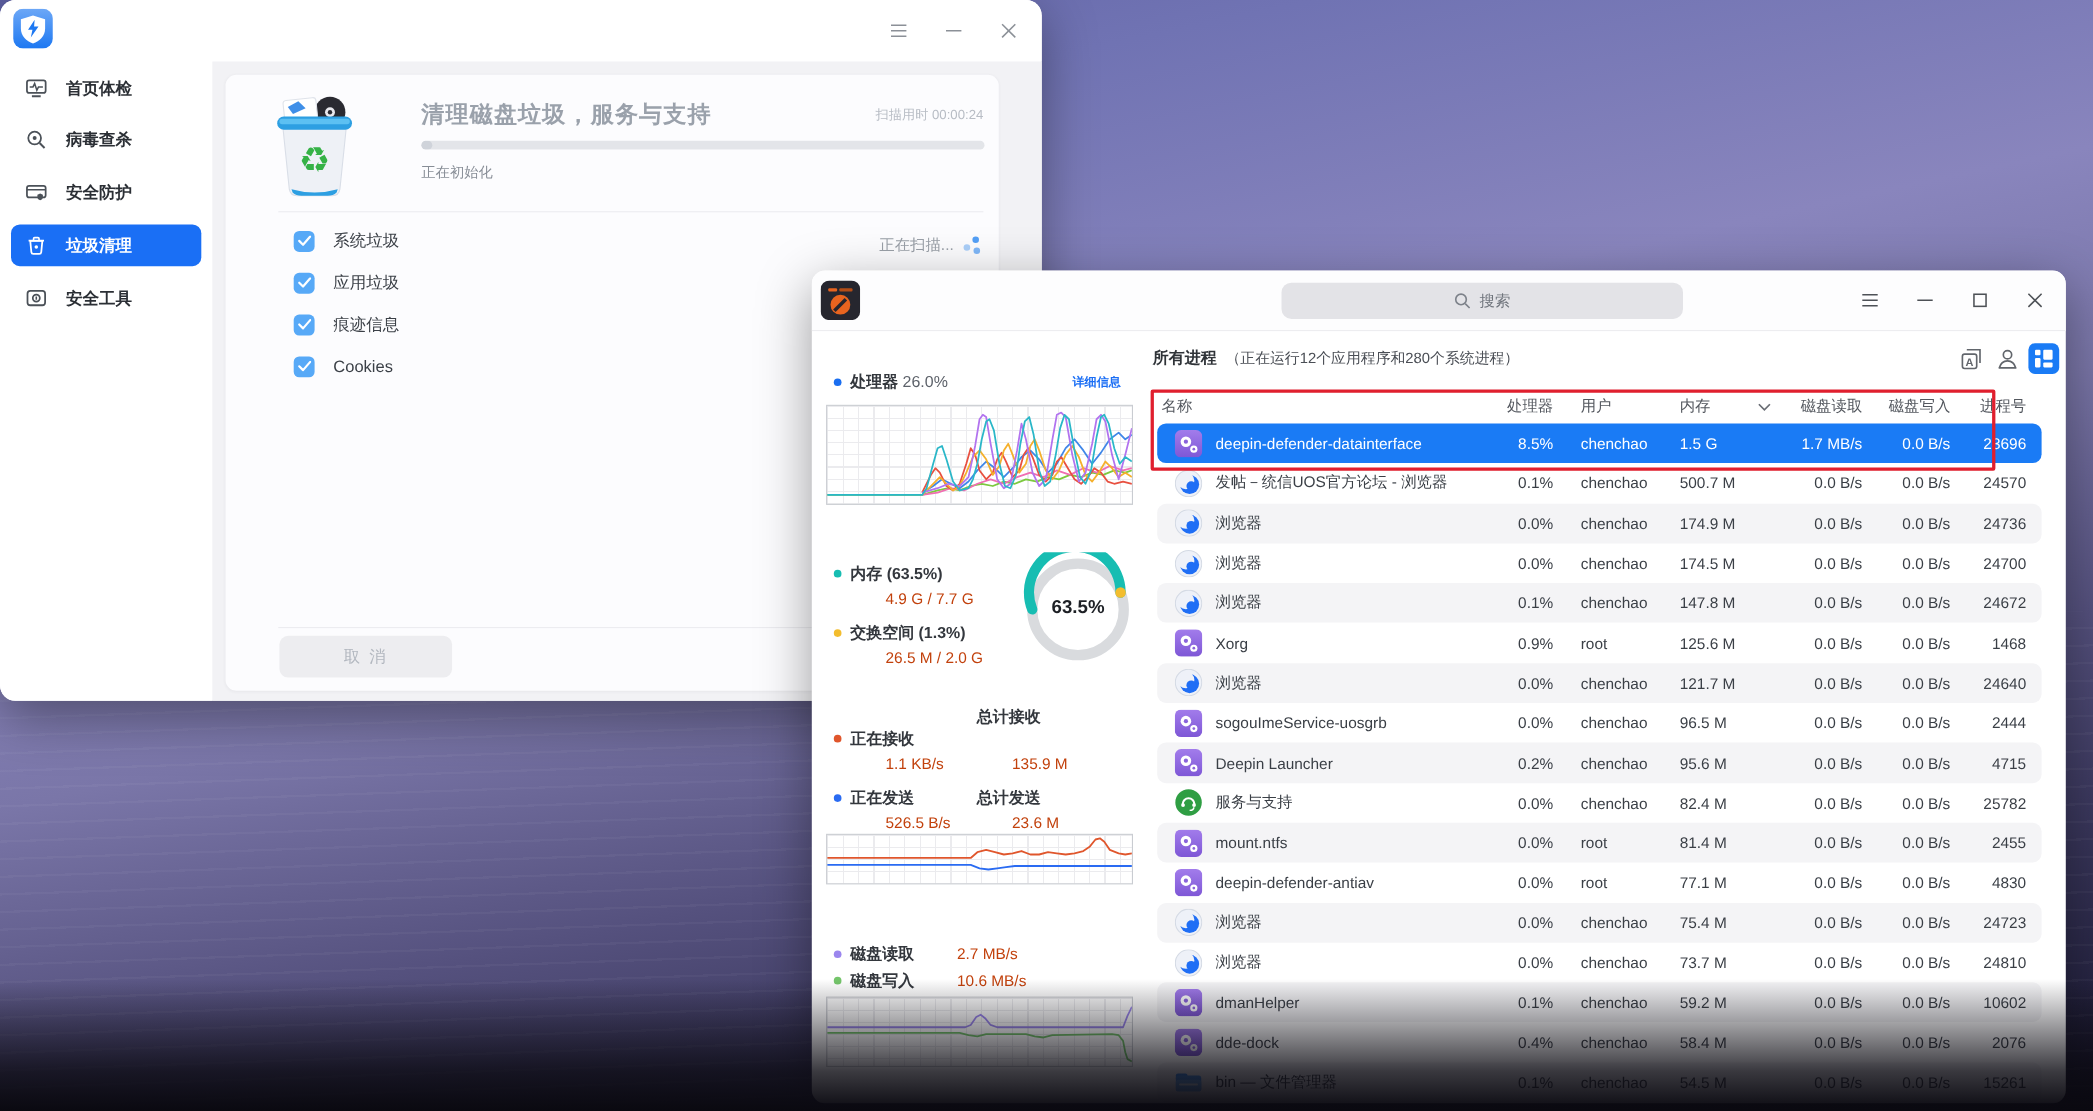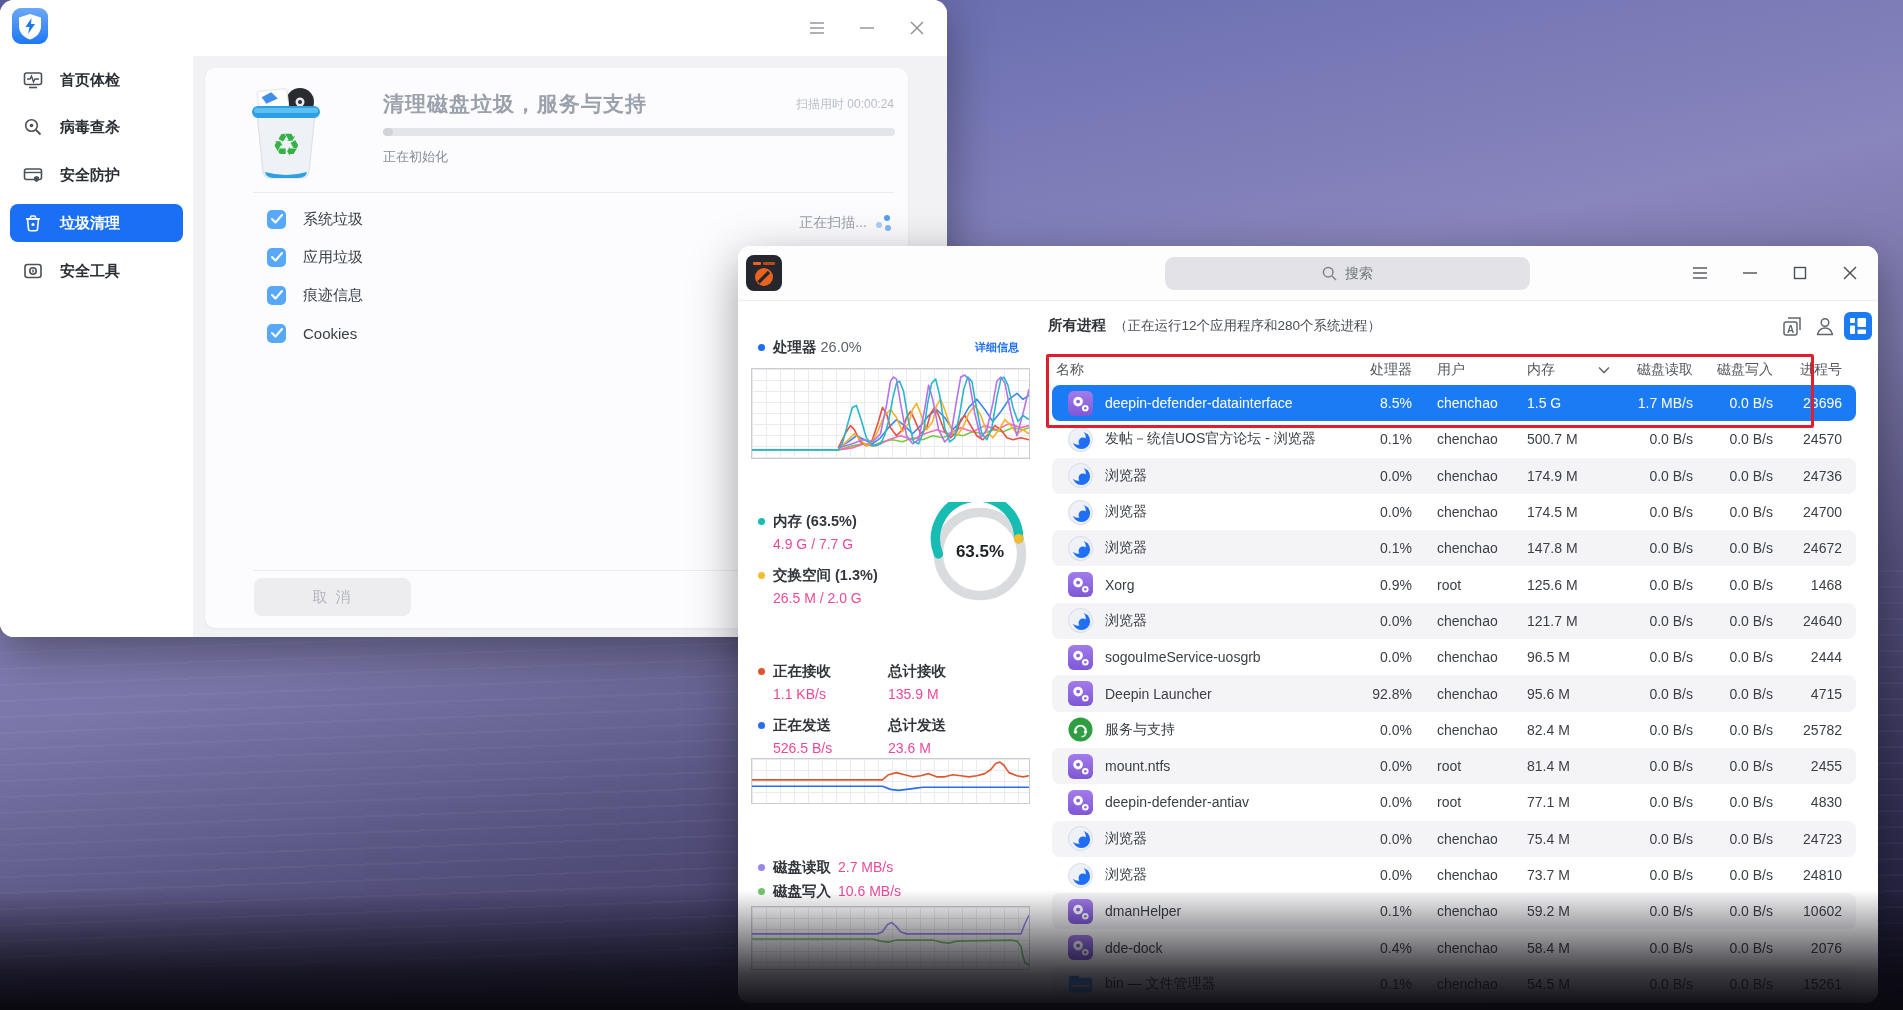--- a/index.html
+++ b/index.html
@@ -55,21 +55,21 @@
   .m-titlebar{position:absolute;left:0;top:0;right:0;height:54px;background:#fdfdfe;border-bottom:1px solid #ededf0;}
   .m-appicon{position:absolute;left:8px;top:9px;width:36px;height:36px;}
   .m-tabs{position:absolute;left:52px;top:10px;height:34px;display:flex;border-radius:9px;overflow:hidden;box-shadow:0 0 0 1px #e4e4e8;}
   .m-tab{width:118px;line-height:34px;text-align:center;font-size:14.5px;font-weight:600;color:#3f434a;background:#e9e9ec;}
   .m-tab.active{background:#1a7bf5;color:#fff;border-radius:9px;}
   .m-search{position:absolute;left:427px;top:11px;width:365px;height:33px;background:#e3e3e7;border-radius:9px;
             display:flex;align-items:center;justify-content:center;gap:8px;color:#70757d;font-size:14px;}
   .m-controls{position:absolute;top:15px;right:14px;display:flex;gap:22px;color:#4d5156;}
   .dot{display:inline-block;width:7px;height:7px;border-radius:50%;margin-right:8px;vertical-align:1px;}
   .lp-label{position:absolute;font-size:14.5px;color:#33373d;font-weight:600;}
-  .lp-value{position:absolute;font-size:14px;color:#ec4899;}
+  .lp-value{position:absolute;font-size:14px;color:#c2410c;margin-left:32px;}
   .lp-link{position:absolute;left:237px;top:94px;font-size:11px;color:#1a6ef5;font-weight:600;}
   .chart{position:absolute;border:1px solid #c9ccd1;background-color:#fff;
      background-image:repeating-linear-gradient(to right,#ebebee 0 1px,transparent 1px 14px),
                       repeating-linear-gradient(to bottom,#ebebee 0 1px,transparent 1px 11px);}
   .gauge-text{position:absolute;left:190px;top:296px;width:104px;text-align:center;font-size:17px;font-weight:700;color:#1d2025;}
   .toolbar-title{position:absolute;left:310px;top:70px;font-size:14.5px;color:#2f3338;}
   .toolbar-title b{font-weight:700;}
   .toolbar-title span{font-weight:400;color:#4a4e55;font-size:13.5px;}
   .view-icons{position:absolute;left:1040px;top:66px;display:flex;align-items:center;gap:5px;}
   .view-btn{width:28px;height:28px;display:flex;align-items:center;justify-content:center;border-radius:6px;color:#62666c;}
@@ -333,21 +333,21 @@
     <div class="lp-value" style="left:35px;top:344px;">26.5 M / 2.0 G</div>
     <svg style="position:absolute;left:190px;top:256px;" width="104" height="104" viewBox="0 0 100 100">
       <circle cx="50" cy="50" r="40" fill="none" stroke="#d9dbde" stroke-width="9"></circle>
       <path d="M 10 50 A 40 40 0 1 1 87.2 35.3" fill="none" stroke="#17bdb2" stroke-width="9" stroke-linecap="round"></path>
       <circle cx="87.2" cy="35.3" r="4.6" fill="#f3bd2e"></circle>
     </svg>
     <div class="gauge-text">63.5%</div>
 
     <div class="lp-label" style="left:20px;top:416px;"><span class="dot" style="background:#e0562c"></span><span>正在接收</span></div>
     <div class="lp-value" style="left:35px;top:440px;">1.1 KB/s</div>
-    <div class="lp-label" style="left:150px;top:416px;">总计接收</div>
+    <div class="lp-label" style="left:150px;top:396px;">总计接收</div>
     <div class="lp-value" style="left:150px;top:440px;">135.9 M</div>
     <div class="lp-label" style="left:20px;top:470px;"><span class="dot" style="background:#2a6bf2"></span><span>正在发送</span></div>
     <div class="lp-value" style="left:35px;top:494px;">526.5 B/s</div>
     <div class="lp-label" style="left:150px;top:470px;">总计发送</div>
     <div class="lp-value" style="left:150px;top:494px;">23.6 M</div>
     <svg id="net-chart" class="chart" style="left:13px;top:512px;" width="277" height="44" viewBox="0 0 276 42" preserveAspectRatio="none">
         <polyline points="0,20 130,20 136,15 144,13 152,15 160,17 168,16 176,14 184,17 192,17 200,15 208,16 216,17 224,16 232,14 238,10 243,4 247,3 251,6 256,13 264,16 270,17 276,16" fill="none" stroke="#e0562c" stroke-width="1.6" stroke-linejoin="round"></polyline>
         <polyline points="0,26 130,26 138,29 146,30 154,29 162,28 170,27 276,27" fill="none" stroke="#2a6bf2" stroke-width="1.6" stroke-linejoin="round"></polyline>
       </svg>
 
@@ -593,21 +593,21 @@
                 </defs>
                 <rect width="26" height="26" rx="6" fill="url(#gp)"></rect>
                 <circle cx="10.5" cy="11" r="5" fill="#fff"></circle>
                 <circle cx="10.5" cy="11" r="2" fill="#8a63dc"></circle>
                 <circle cx="18" cy="18" r="3.4" fill="#fff"></circle>
                 <circle cx="18" cy="18" r="1.3" fill="#8a63dc"></circle>
               </svg>
             </span>
             <span class="nm">Deepin Launcher</span>
           </span>
-        <span class="cell-r v-cpu">92.8%</span>
+        <span class="cell-r v-cpu">0.2%</span>
         <span class="cell-user v-user">chenchao</span>
         <span class="v-mem">95.6 M</span>
         <span class="cell-r v-read">0.0 B/s</span>
         <span class="cell-r v-write">0.0 B/s</span>
         <span class="cell-r v-pid">4715</span>
       </div>
         <div class="prow pgrid">
         <span class="cell-name">
             <span class="pic">
               <svg width="25" height="25" viewBox="0 0 26 26">

